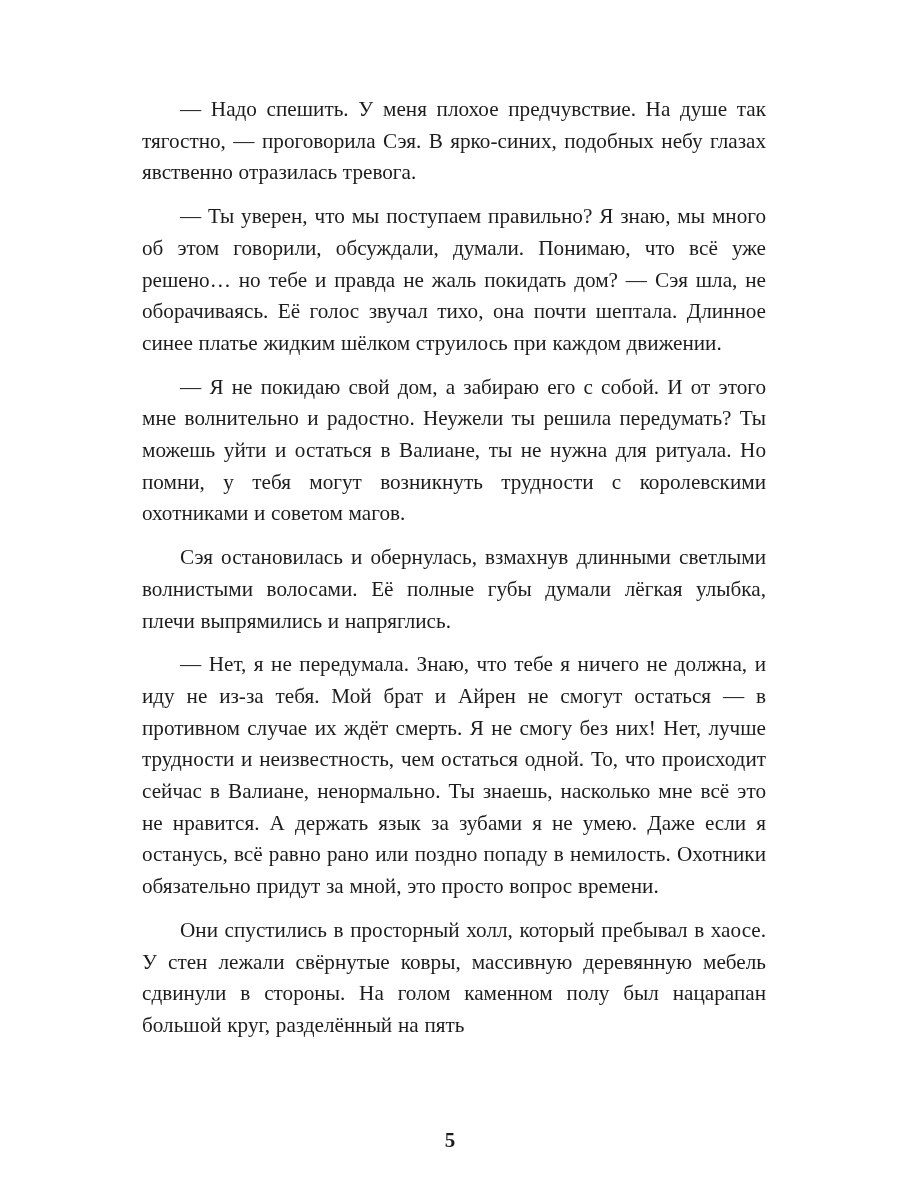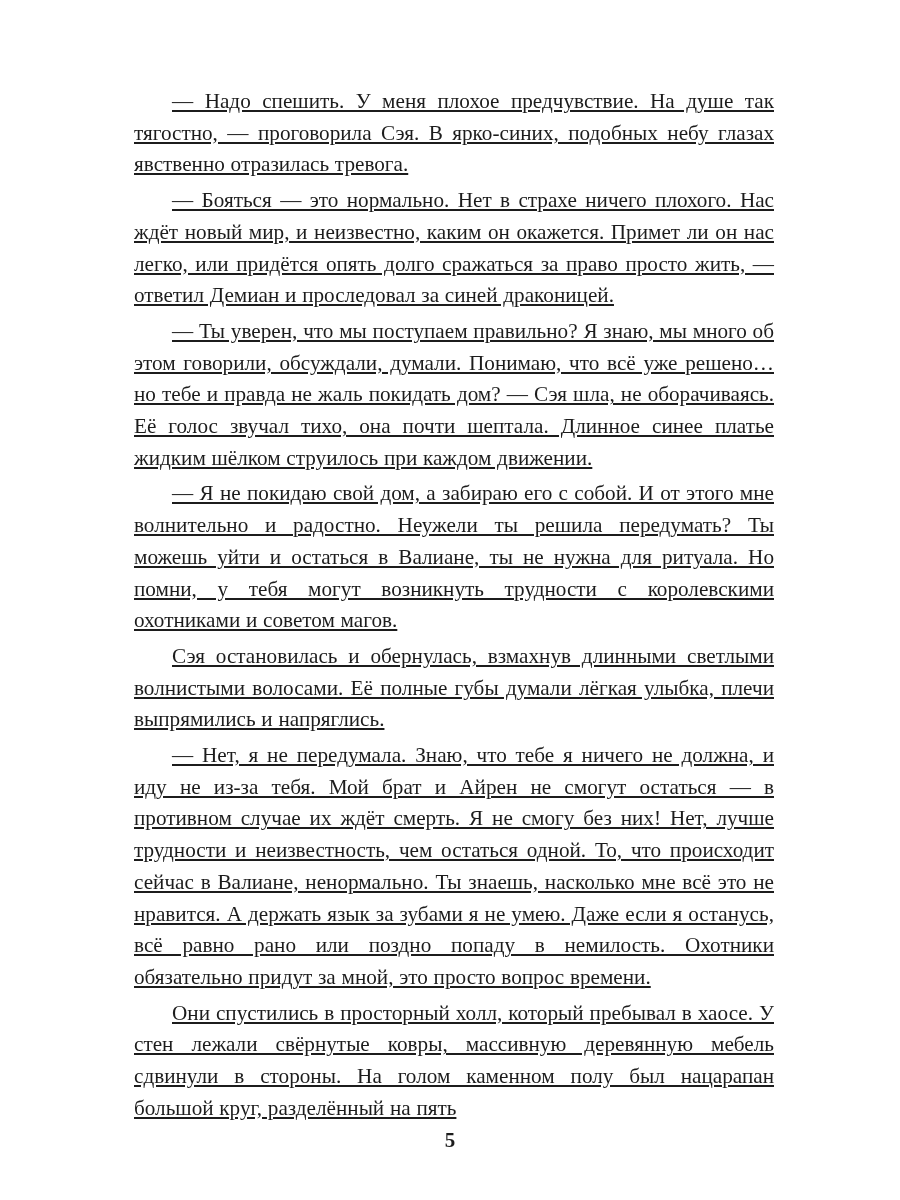--- a/index.html
+++ b/index.html
@@ -24,24 +24,23 @@
     font-size: 21.2px;
     line-height: 31.7px;
     color: #1c1c1c;
     text-align: justify;
     text-justify: inter-word;
     -webkit-hyphens: none;
     hyphens: none;
     word-spacing: 0.02em;
   }
   .para {
-    margin: 4px;
+    margin: 12px;
     text-indent: 38px;
     text-align: justify;
-    text-decoration: underline;
   }
   .para.last-line-left {
     text-align-last: left;
   }
   .page-number {
     position: absolute;
     left: 0;
     top: 1128px;
     width: 900px;
     text-align: center;
@@ -52,21 +51,20 @@
     letter-spacing: 0.01em;
   }
 </style>
 </head>
 <body>
 
 <div class="page">
 
   <div class="text-block">
     <p class="para last-line-left">— Надо спешить. У меня плохое предчувствие. На душе так тягостно, — проговорила Сэя. В ярко-синих, подобных небу глазах явственно отразилась тревога.</p>
-    <p class="para last-line-left">— Бояться — это нормально. Нет в страхе ничего плохого. Нас ждёт новый мир, и неизвестно, каким он окажется. Примет ли он нас легко, или придётся опять долго сражаться за право просто жить, — ответил Демиан и проследовал за синей драконицей.</p>
     <p class="para last-line-left">— Ты уверен, что мы поступаем правильно? Я знаю, мы много об этом говорили, обсуждали, думали. Понимаю, что всё уже решено… но тебе и правда не жаль покидать дом? — Сэя шла, не оборачиваясь. Её голос звучал тихо, она почти шептала. Длинное синее платье жидким шёлком струилось при каждом движении.</p>
     <p class="para last-line-left">— Я не покидаю свой дом, а забираю его с собой. И от этого мне волнительно и радостно. Неужели ты решила передумать? Ты можешь уйти и остаться в Валиане, ты не нужна для ритуала. Но помни, у тебя могут возникнуть трудности с королевскими охотниками и советом магов.</p>
     <p class="para last-line-left">Сэя остановилась и обернулась, взмахнув длинными светлыми волнистыми волосами. Её полные губы думали лёгкая улыбка, плечи выпрямились и напряглись.</p>
     <p class="para last-line-left">— Нет, я не передумала. Знаю, что тебе я ничего не должна, и иду не из-за тебя. Мой брат и Айрен не смогут остаться — в противном случае их ждёт смерть. Я не смогу без них! Нет, лучше трудности и неизвестность, чем остаться одной. То, что происходит сейчас в Валиане, ненормально. Ты знаешь, насколько мне всё это не нравится. А держать язык за зубами я не умею. Даже если я останусь, всё равно рано или поздно попаду в немилость. Охотники обязательно придут за мной, это просто вопрос времени.</p>
     <p class="para last-line-left">Они спустились в просторный холл, который пребывал в хаосе. У стен лежали свёрнутые ковры, массивную деревянную мебель сдвинули в стороны. На голом каменном полу был нацарапан большой круг, разделённый на пять</p>
   </div>
 
   <div class="page-number">5</div>
 
 </div>

